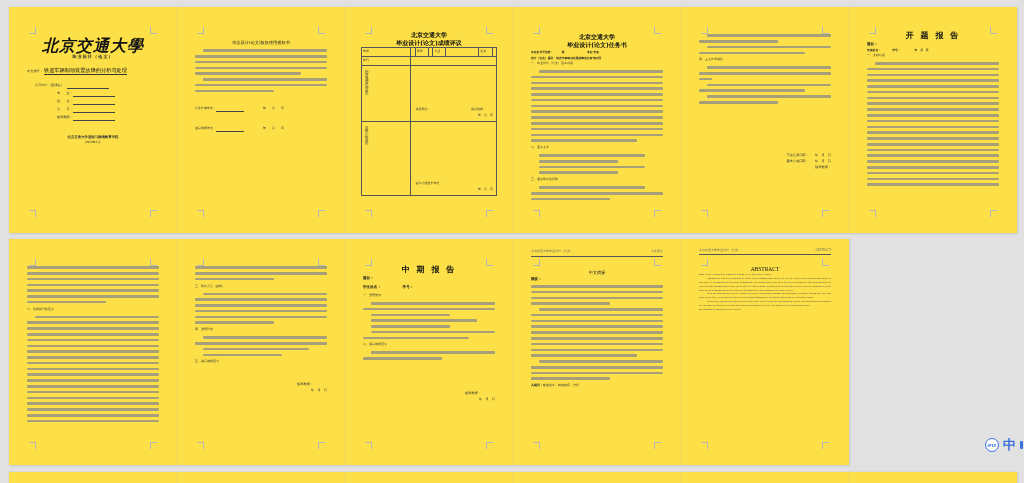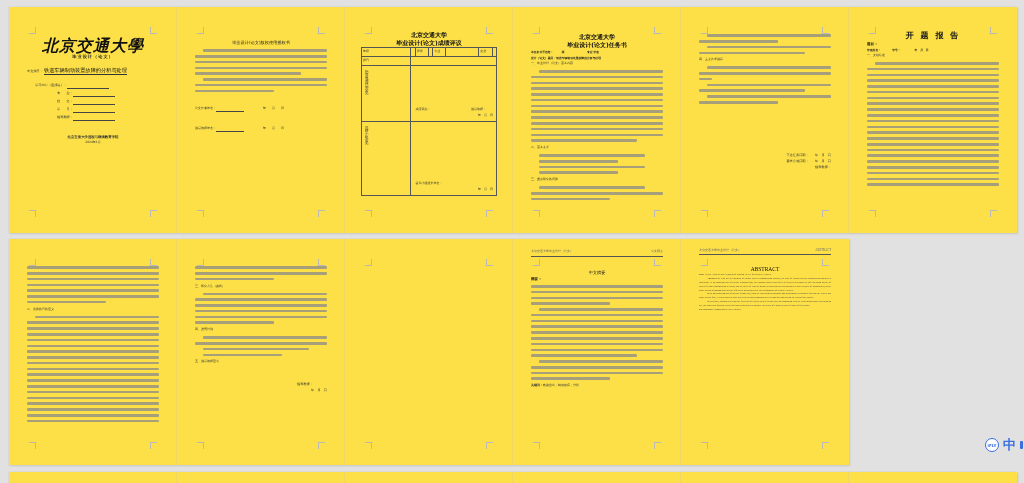--- a/index.html
+++ b/index.html
@@ -304,20 +304,40 @@
         <div>年　月　日</div>
       </div>
     </div>
   </div>
 
   <div class="page">
     <span class="corner c-tl"></span>
       <span class="corner c-tr"></span>
       <span class="corner c-bl"></span>
       <span class="corner c-br"></span>
+    <div class="content" style="top:26px;">
+      <div class="title-l">中 期 报 告</div>
+      <div class="heading">题目：</div>
+      <div class="heading" style="margin-top:3px;">学生姓名：　　　　　　学号：</div>
+      <div style="font-size:3px;margin-top:3px;">一、进度情况</div>
+      <div class="line ind"></div>
+        <div class="line"></div>
+      <div class="line ind short"></div>
+        <div class="line ind mid"></div>
+        <div class="line ind short"></div>
+      <div class="line ind"></div>
+        <div class="line mid"></div>
+      <div style="font-size:3px;">二、指导教师意见</div>
+      <div class="line ind"></div>
+        <div class="line short"></div>
+      <div class="sig" style="margin-top:30px;">
+        <div style="padding-right:14px;">指导教师：</div>
+        <div>年　月　日</div>
+      </div>
+    </div>
   </div>
 
 
   <div class="page">
     <span class="corner c-tl"></span>
       <span class="corner c-tr"></span>
       <span class="corner c-bl"></span>
       <span class="corner c-br"></span>
     <div class="content" style="top:10px;">
       <div class="hdr-rule">

